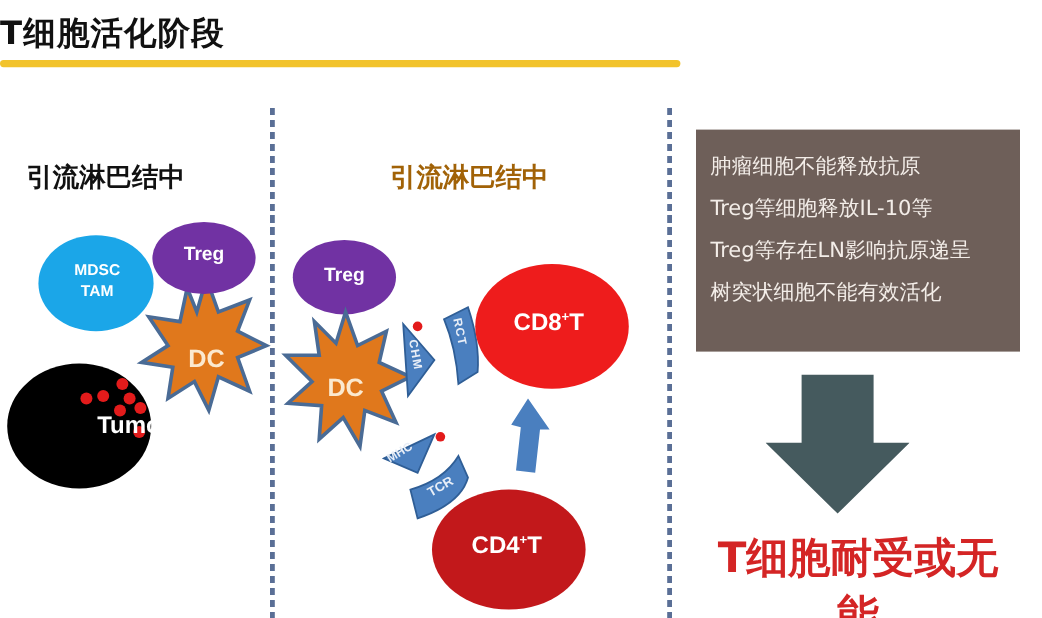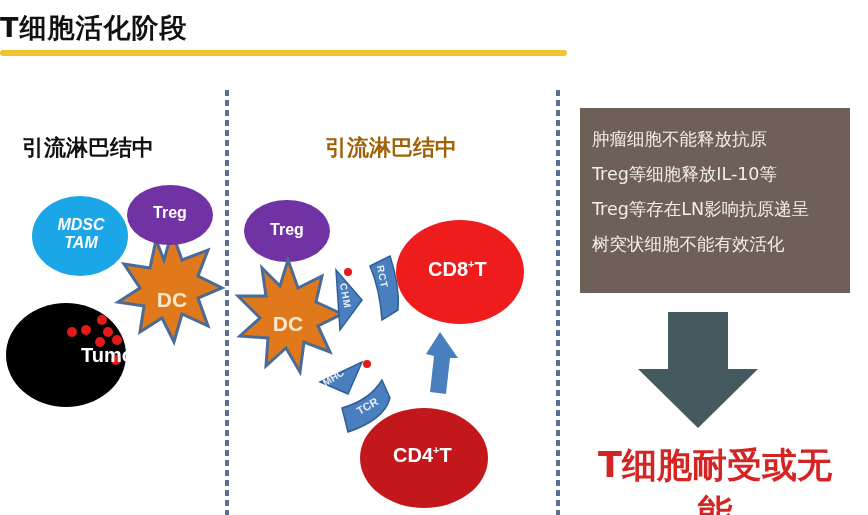--- a/index.html
+++ b/index.html
@@ -44,21 +44,21 @@
     <circle cx="102" cy="140" r="5"></circle>
     <circle cx="72" cy="152" r="5"></circle>
     <circle cx="86" cy="150" r="5"></circle>
     <circle cx="108" cy="152" r="5"></circle>
     <circle cx="100" cy="162" r="5"></circle>
     <circle cx="117" cy="160" r="5"></circle>
     <circle cx="116" cy="180" r="5"></circle>
   </g>
 </svg>
 
-<div class="abs cell-label" style="left:56px; top:216px; width:50px; text-align:center; font-size:16px; line-height:18px;font-style:italic;">
+<div class="abs cell-label" style="left:56px; top:216px; width:50px; text-align:center; font-size:13px; line-height:18px;">
   <div>MDSC</div>
   <div>TAM</div>
 </div>
 <div class="abs cell-label" style="left:145px; top:204px; width:50px; text-align:center; font-size:16px;">Treg</div>
 <div class="abs cell-label" style="left:150px; top:288px; width:44px; text-align:center; font-size:21px; color:#fbe9cf;">DC</div>
 <div class="abs cell-label" style="left:40px; top:344px; font-size:20px;margin-left:41px;">Tumor</div>
 
 <div class="abs section-title" style="left:325px; top:133px; color:#a16207;">引流淋巴结中</div>
 
 <svg class="abs" style="left:230px; top:180px;" width="326" height="335">

